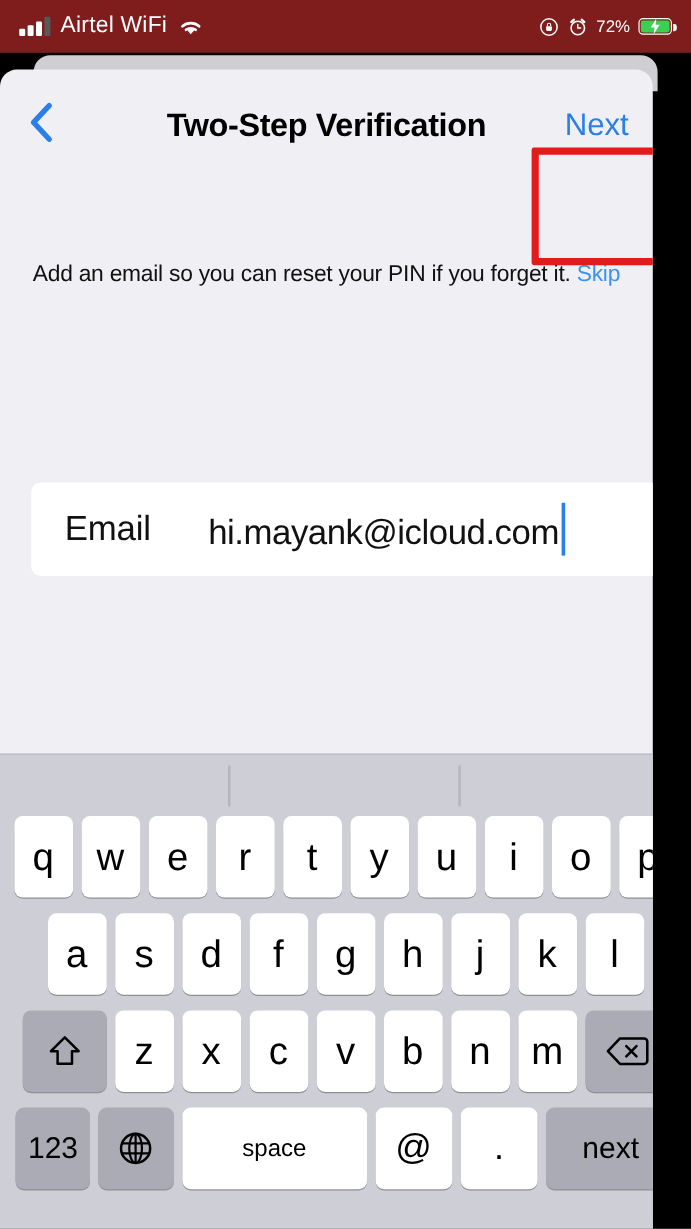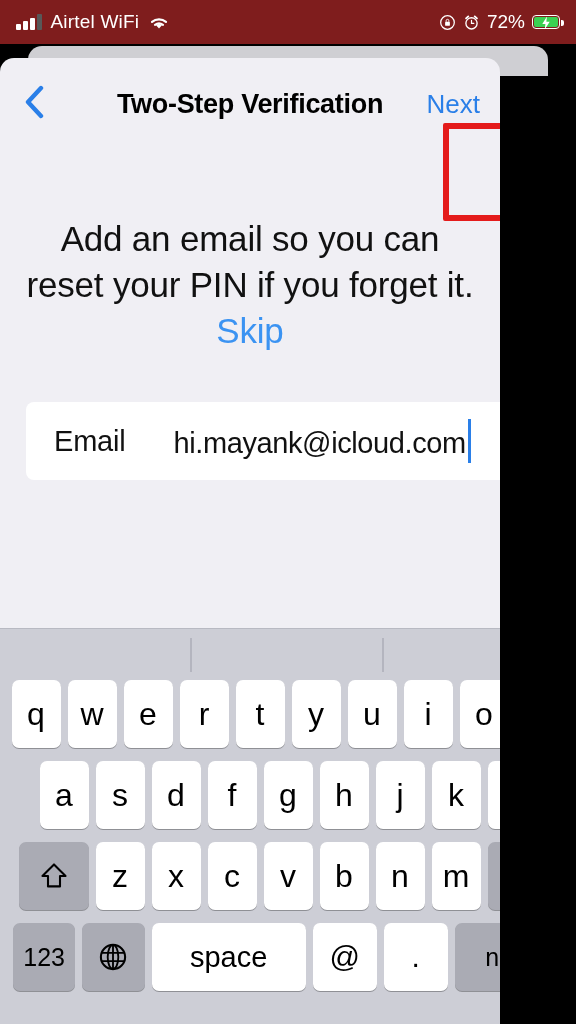--- a/index.html
+++ b/index.html
@@ -24,36 +24,36 @@
   .signal-bars i:nth-child(1){ height:6px; }
   .signal-bars i:nth-child(2){ height:9px; }
   .signal-bars i:nth-child(3){ height:12.5px; }
   .signal-bars i:nth-child(4){ height:16px; background:#585858; }
   .carrier{ font-size:19px; letter-spacing:.2px; }
   .wifi-icon{ width:22px; height:17px; }
   .status-center{ position:absolute; left:0; right:0; text-align:center;
                   font-size:19px; font-weight:400; pointer-events:none; }
   .status-right{ display:flex; align-items:center; gap:7px; z-index:2; }
   .rotate-icon,.alarm-icon{ width:17px; height:17px; }
-  .batt-pct{ font-size:19px; }
+  .batt-pct{ font-size:14px; }
   .battery{ position:relative; width:28px; height:14px; border:1.6px solid #fff;
             border-radius:4px; }
   .battery::after{ content:""; position:absolute; right:-4.5px; top:4px;
                    width:2.5px; height:6px; background:#fff; border-radius:0 2px 2px 0; }
   .battery .fill{ position:absolute; inset:1.4px; background:#3ad152; border-radius:2px; }
   .battery .bolt{ position:absolute; left:50%; top:50%; transform:translate(-50%,-50%);
                   width:11px; height:13px; }
 
   
   .card-behind{
     position:absolute; top:46px; left:28px; width:520px; height:30px;
     background:#cfcfd3; border-radius:14px 14px 0 0;
   }
   .screen{
-    position:absolute; top:58px; left:0; width:500px; height:966px;
+    position:absolute; top:58px; left:0; width:544px; height:966px;
     background:#f0eff4; border-radius:14px 14px 0 0; overflow:hidden;
   }
 
   
   .nav-bar{
     position:relative; height:92px; width:100%;
     display:flex; align-items:center;
   }
   .back-btn{
     position:absolute; left:12px; top:50%; transform:translateY(-50%);
@@ -72,21 +72,21 @@
 
   
   .annotation-box{
     position:absolute; left:443px; top:65px; width:140px; height:98px;
     border:6px solid #e41b1b; border-radius:2px; pointer-events:none; z-index:5;
   }
 
   
   .desc{
     margin-top:66px; padding:0 26px; text-align:center;
-    font-size:35px; line-height:1.32; color:#111; letter-spacing:-.2px;
+    font-size:19px; line-height:1.32; color:#111; letter-spacing:-.2px;
   }
   .skip-link{ color:#3b93f2; cursor:pointer; }
 
   .email-field{
     position:absolute; left:26px; top:344px; width:524px; height:78px;
     background:#fff; border-radius:8px; display:flex; align-items:center;
     padding:0 28px; gap:24px;
   }
   .email-label{ font-size:29px; color:#111; letter-spacing:-.2px; }
   .email-value{ font-size:29px; color:#111; letter-spacing:-.4px; position:relative;margin-left:24px; }
@@ -121,21 +121,21 @@
   .key{
     background:#fff; border-radius:7px; height:68px;
     display:flex; align-items:center; justify-content:center;
     font-size:32px; color:#000; font-weight:400;
     box-shadow:0 1px 0 rgba(0,0,0,.3);
     cursor:pointer; user-select:none;
   }
   .key.letter{ width:49px; }
   .key.dark{ background:#aaabb4; }
   .key.wide{ width:70px; }
-  .key.space{ width:168px; font-size:29px; }
+  .key.space{ width:168px; font-size:20px; }
   .key.sym{ width:70px; font-size:30px; }
   .key.dot{ width:70px; font-size:30px; }
   .key.num{ width:68px; font-size:25px; }
   .key.globe{ width:68px; }
   .key.action{ width:118px; font-size:25px; }
   .key svg{ display:block; }
 </style>
 </head>
 <body>
 

